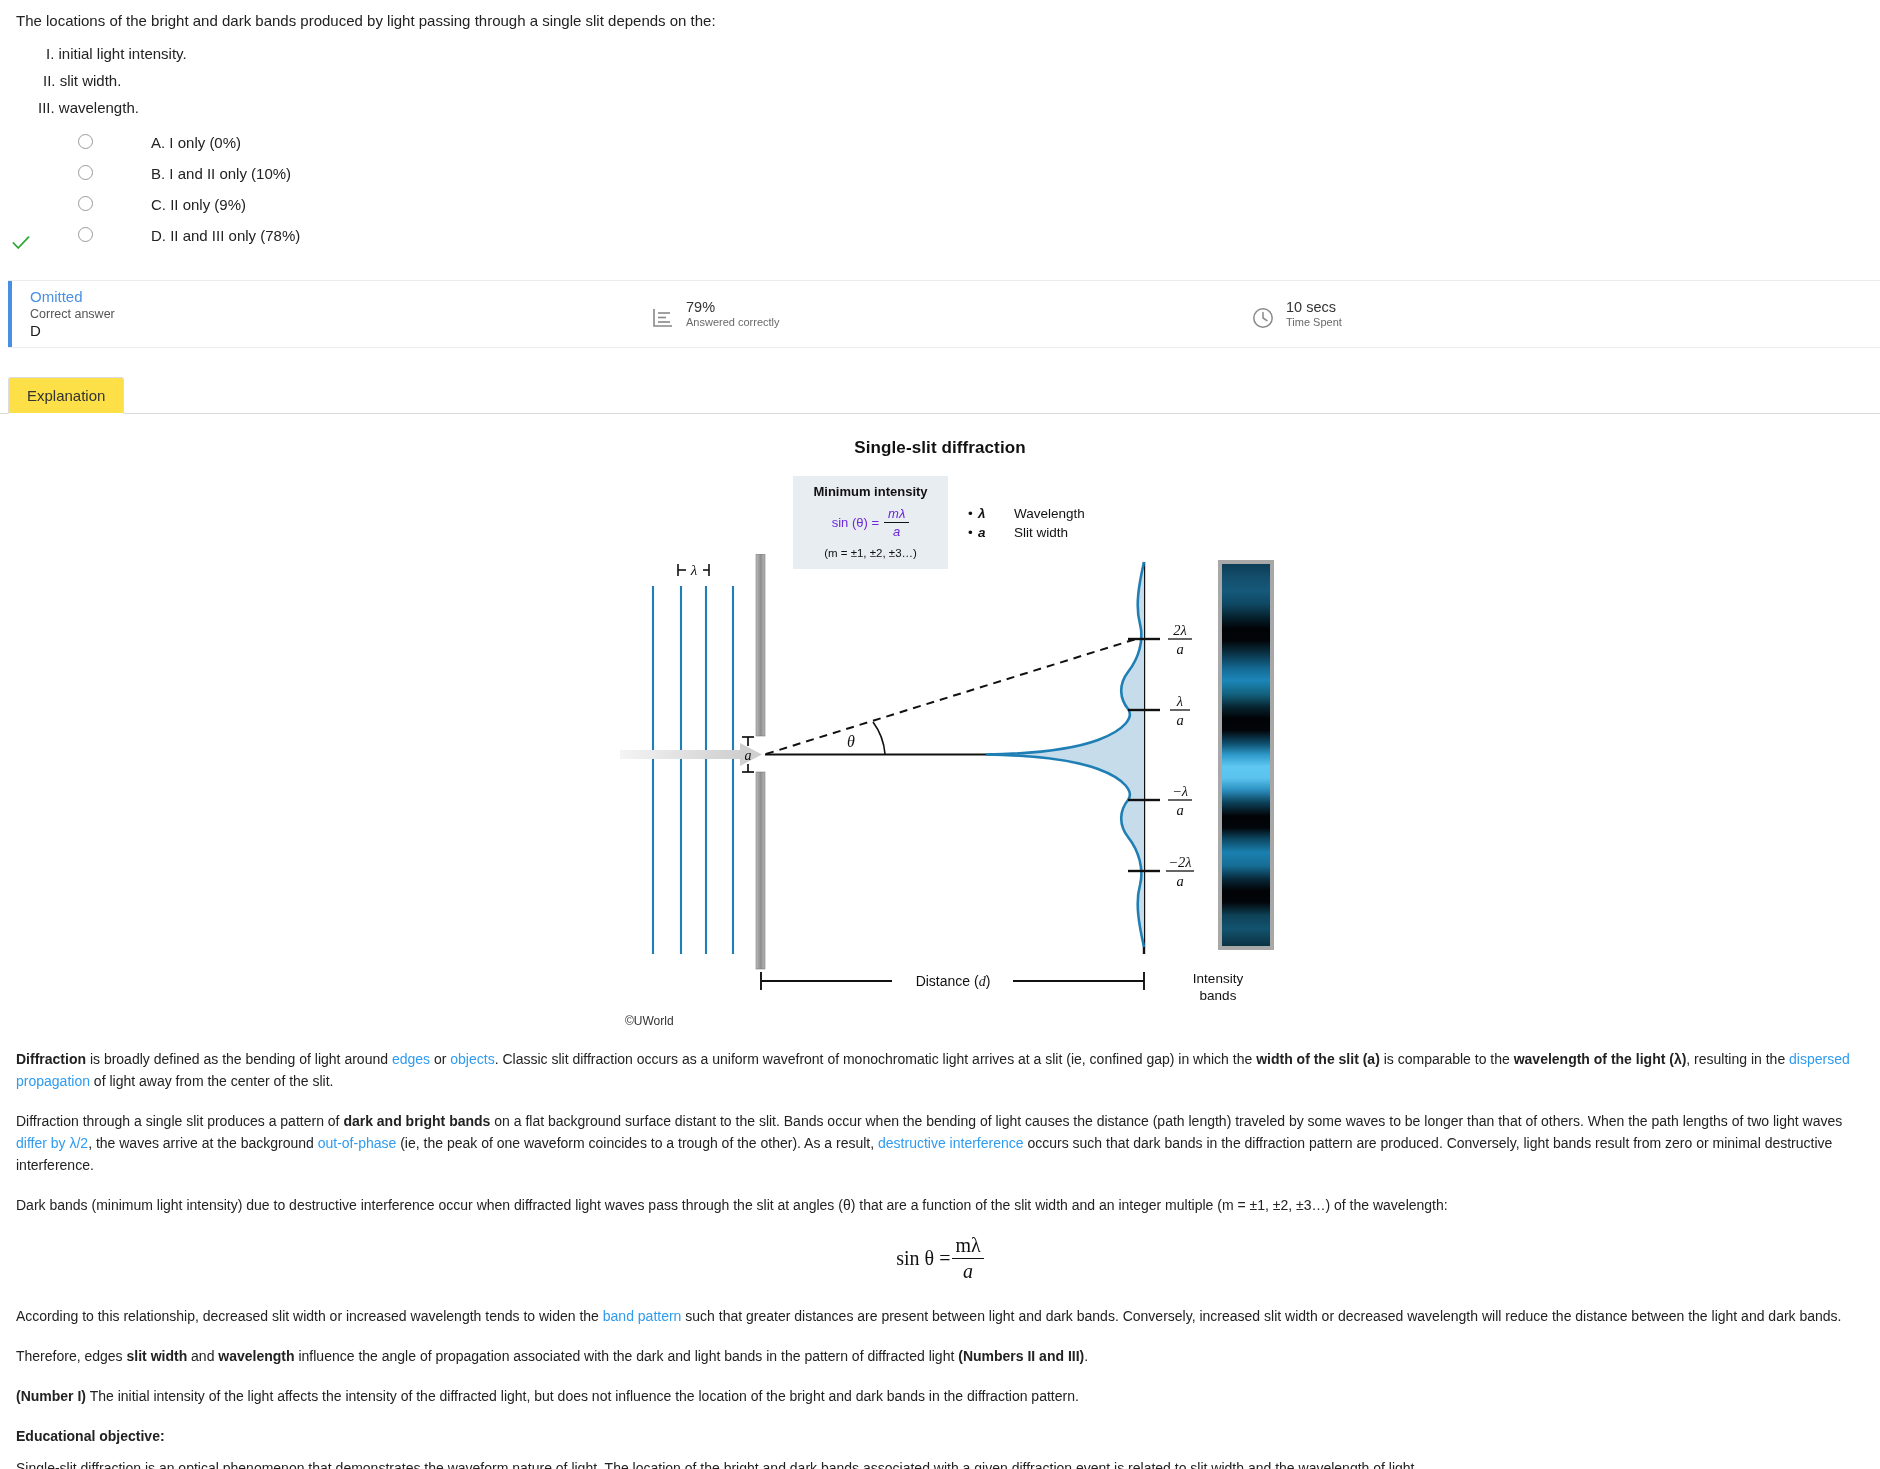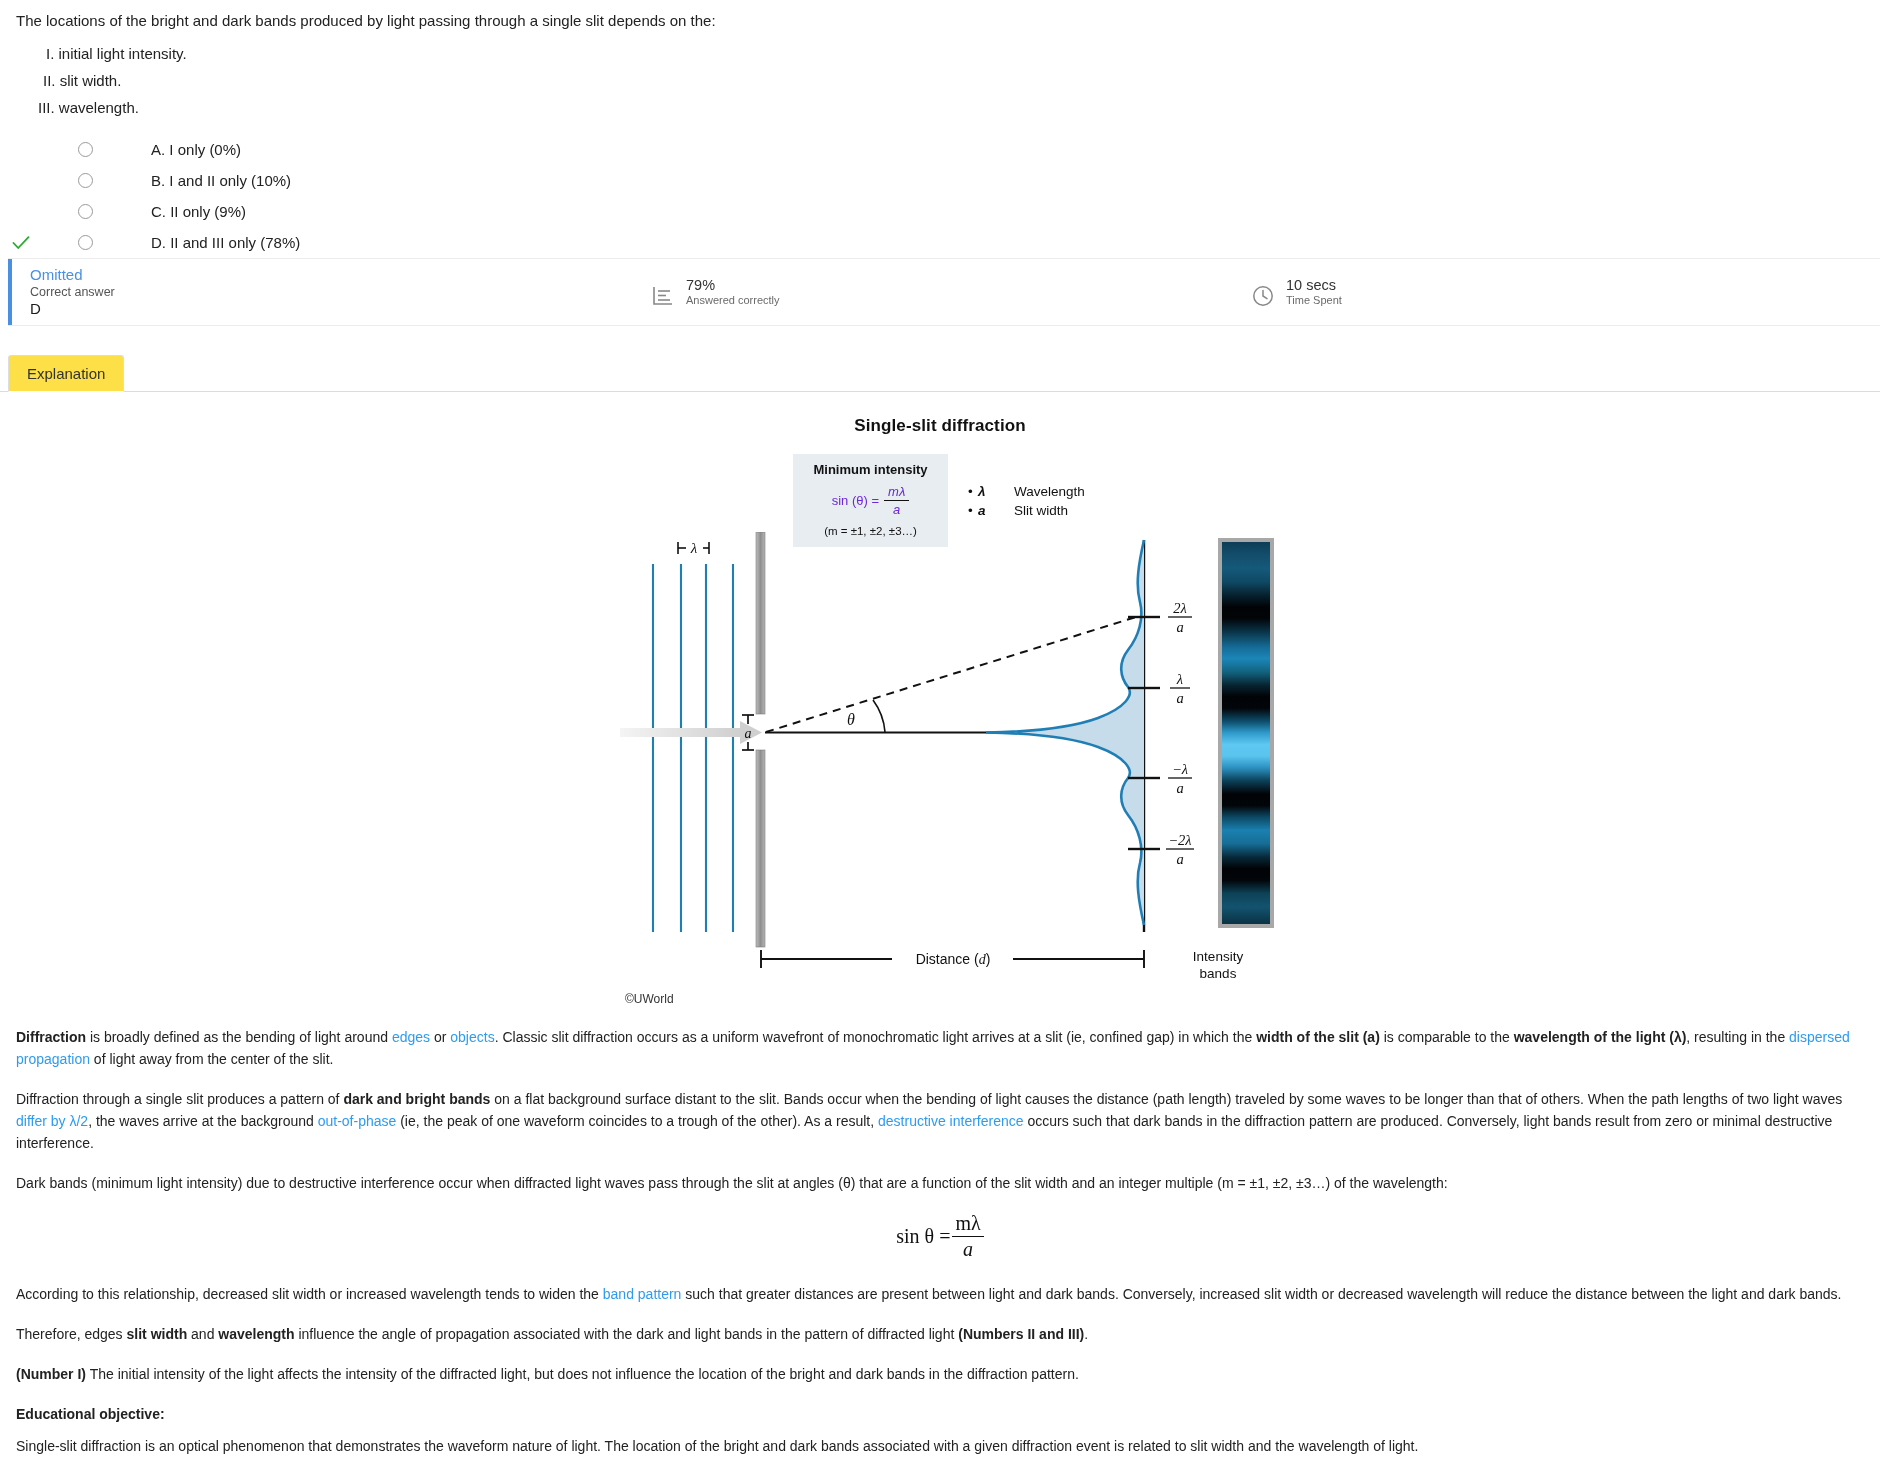--- a/index.html
+++ b/index.html
@@ -18,34 +18,34 @@
   .stem { padding: 12px 16px 0 16px; font-size: 15px; color:#222; }
   .roman-list { margin: 16px 0 0 0; padding: 0; list-style: none; }
   .roman-list li { font-size: 15px; color:#222; margin-bottom: 10px; padding-left: 24px; }
   .roman-list li.r1 { padding-left: 30px; }
   .roman-list li.r2 { padding-left: 27px; }
   .roman-list li.r3 { padding-left: 22px; }
 
   
   .choices { margin-top: 18px; }
   .choice-row {
-    display: flex; align-items: center;
+    display: flex; 
     height: 31px; padding-left: 8px; gap: 44px;
   }
   .check-slot { width: 26px; flex: 0 0 26px; display:flex; align-items:center; justify-content:center; }
   .check-mark { display:block; }
   .radio {
     width: 15px; height: 15px; border-radius: 50%;
     border: 1.3px solid #9a9a9a; background: #fff;
     flex: 0 0 15px; margin-right: 14px;
   }
   .choice-label { font-size: 15px; color: #222; }
 
   
-  .stats-wrap { padding: 0 0 0 0; }
+  .stats-wrap { margin-top: 22px; padding: 0 0 0 0; }
   .stats-bar {
     position: relative;
     border-top: 1px solid #ececec;
     border-bottom: 1px solid #ececec;
     background: #fff;
     height: 68px;
     display: flex; align-items: center;
     margin-left: 8px;
   }
   .stats-bar:before {

